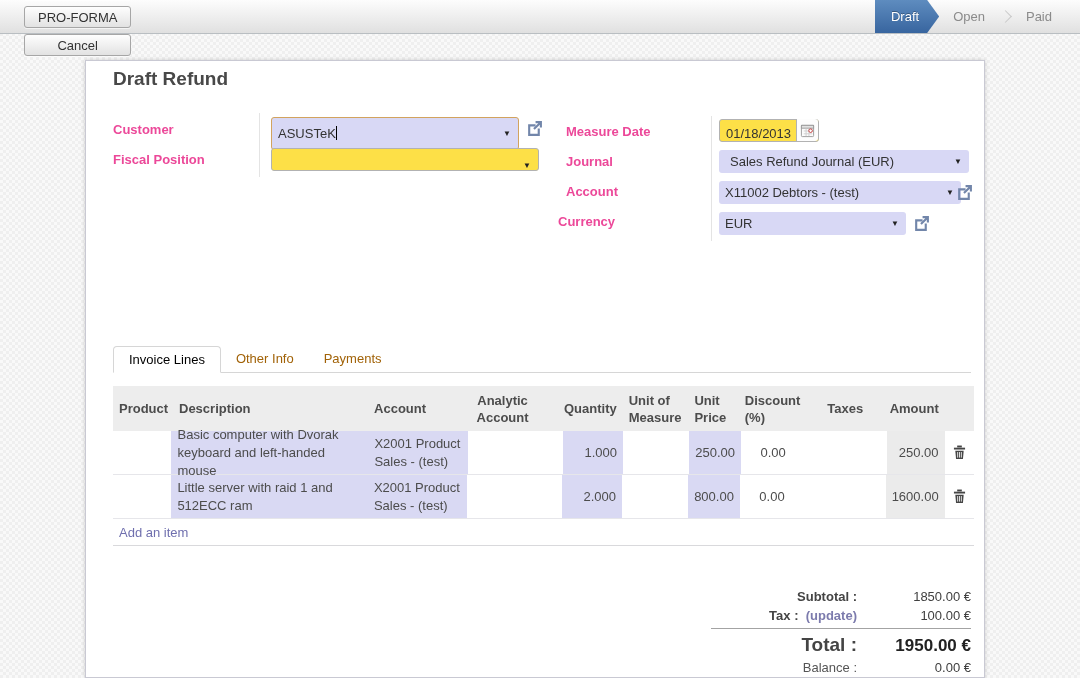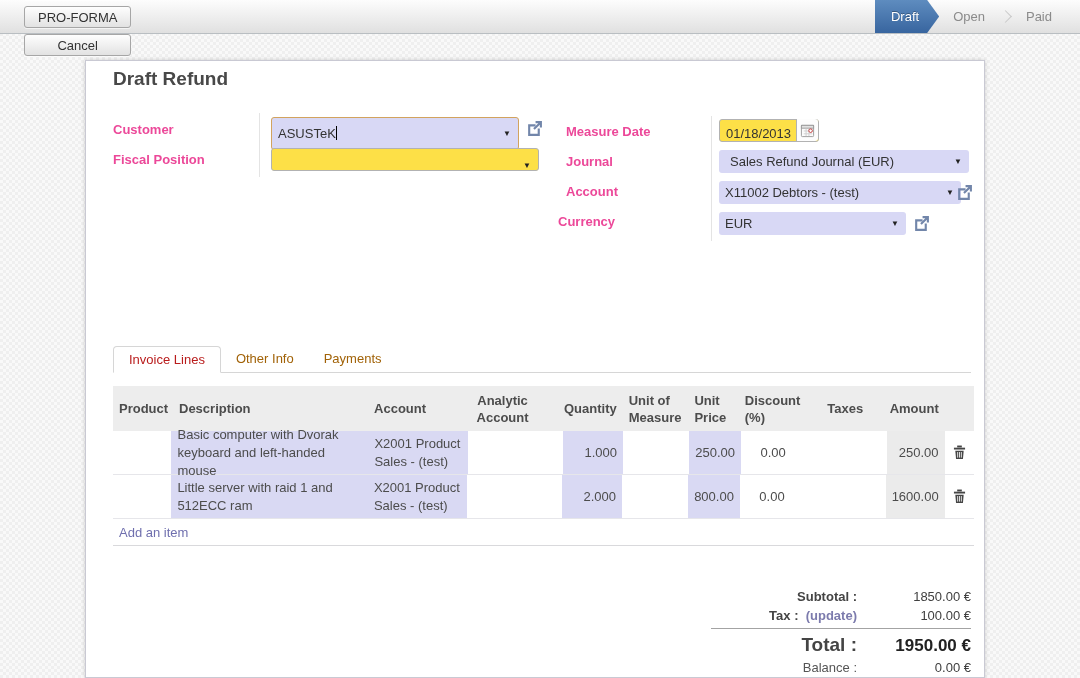--- a/index.html
+++ b/index.html
@@ -67,21 +67,21 @@
     display:flex; align-items:center; justify-content:center;
     background:#fdfdfd; cursor:pointer; border-radius:0 3px 3px 0;
   }
   
   .tabs{
     position:absolute; left:27px; top:285px; width:858px; height:27px;
     display:flex; border-bottom:1px solid #d6d6d6;
   }
   .tab{ padding:5px 15px 0; height:27px; color:#a16207; cursor:pointer; }
   .tab.active{
-    background:#fff; color:#b91c1c;
+    background:#fff; color:#000000;
     border:1px solid #d6d6d6; border-bottom:1px solid #fff;
     border-radius:4px 4px 0 0; margin-bottom:-1px;
   }
   
   .tbl{ position:absolute; left:27px; top:325px; width:861px; }
   .trow{ display:flex; width:861px; }
   .thead{ background:#ededed; height:45px; }
   .th,.td{ display:flex; align-items:center; padding:0 6px; }
   .th{ font-weight:bold; color:#4c4c4c; line-height:17px; }
   .right{ justify-content:flex-end; text-align:right; }

